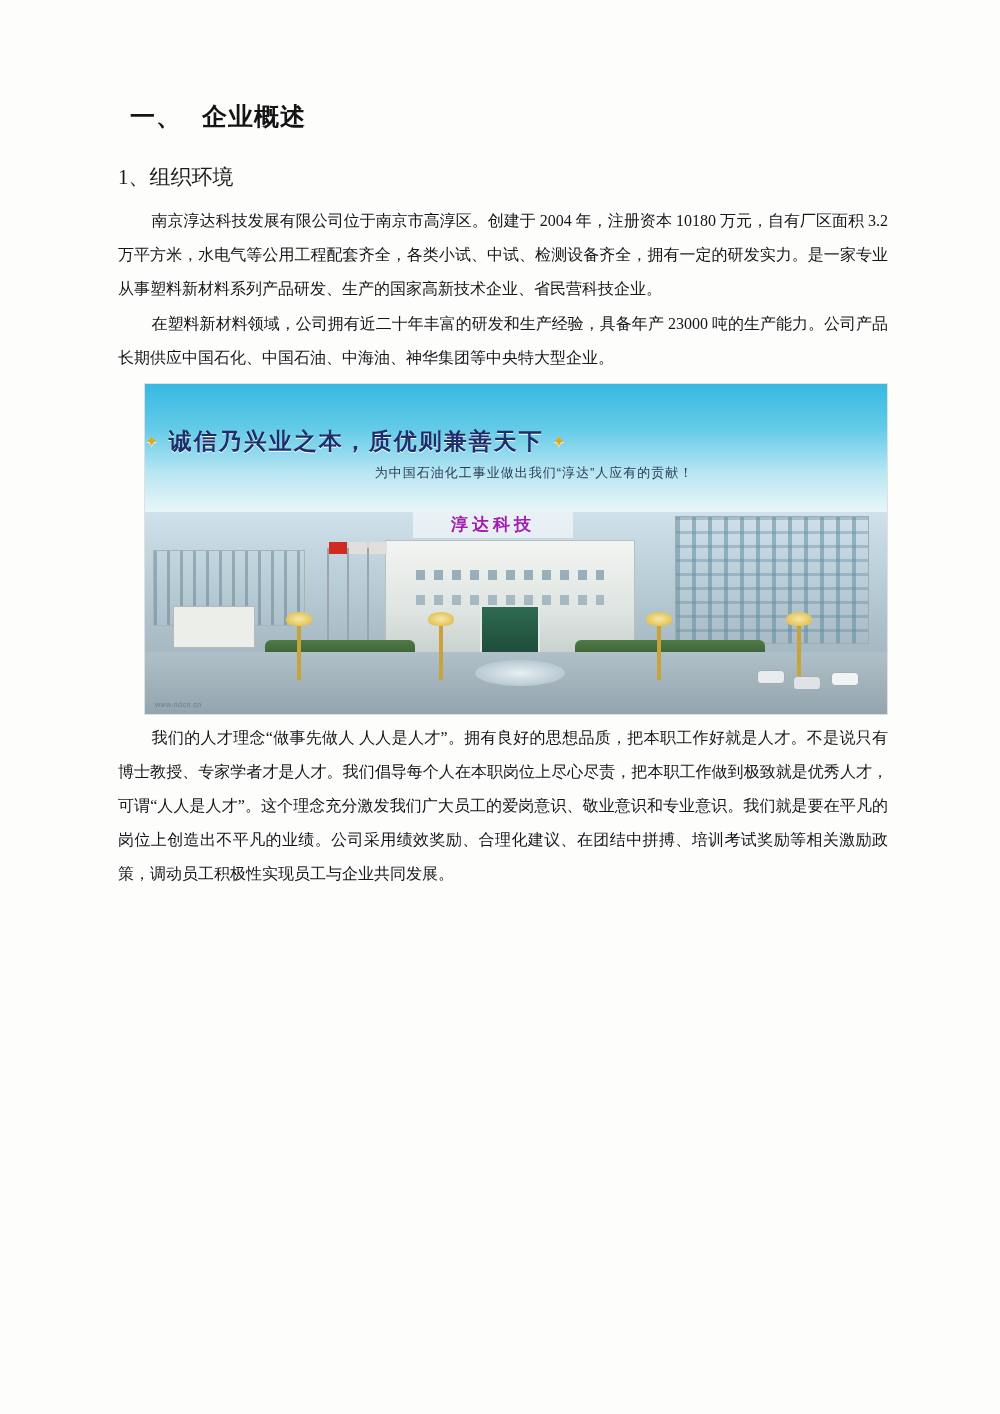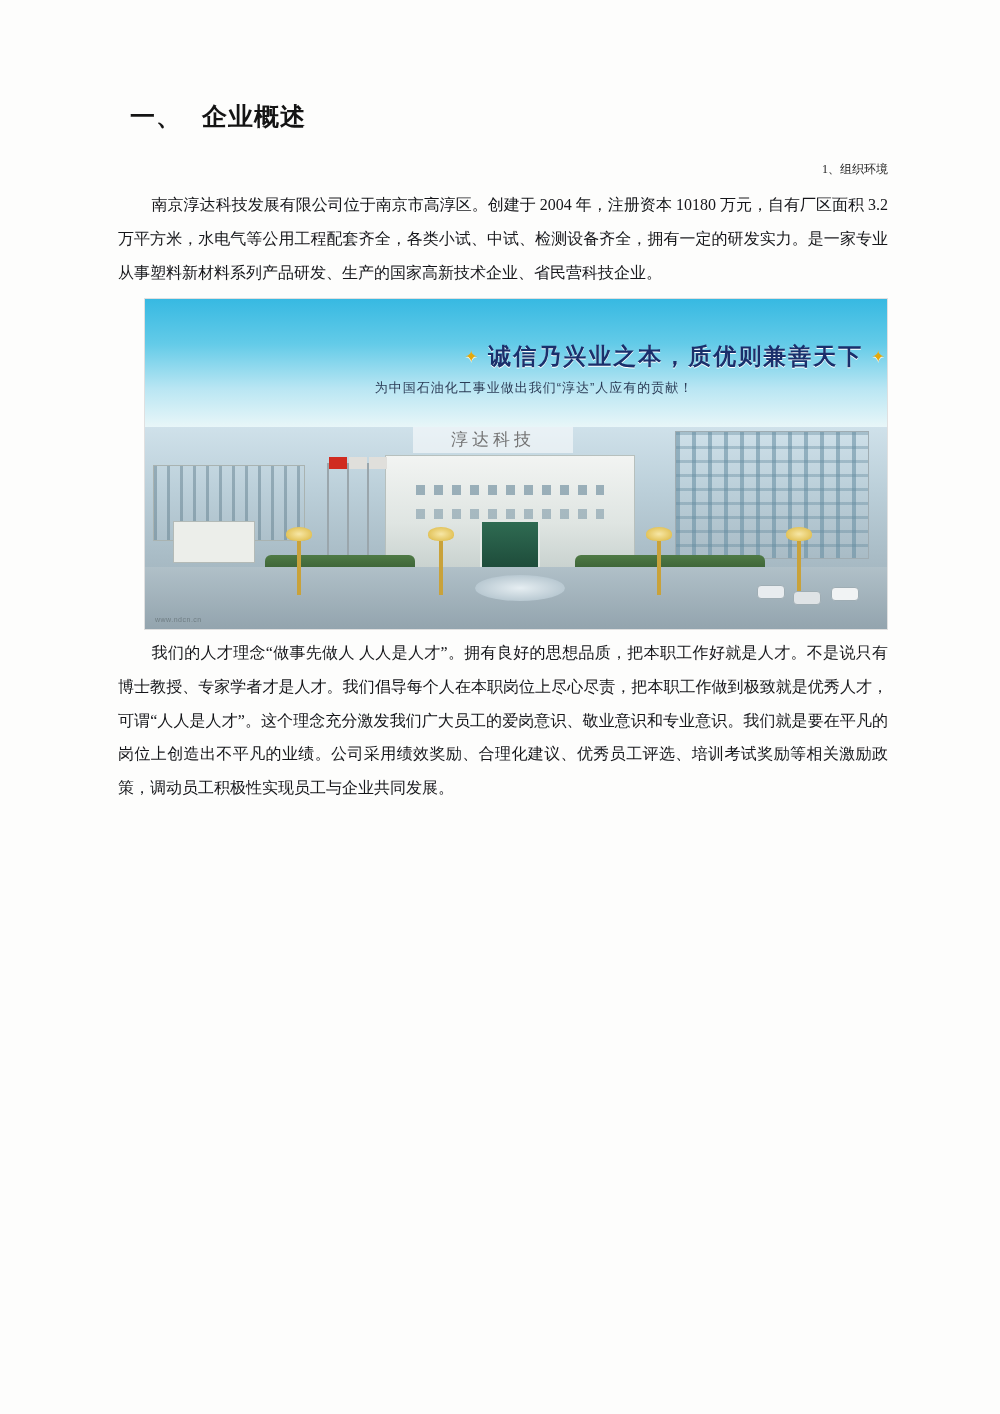--- a/index.html
+++ b/index.html
@@ -30,25 +30,24 @@
     font-weight: bold;
     letter-spacing: 1px;
     margin: 0 0 26px 12px;
     color: #141414;
     font-family: "Liberation Sans", "DejaVu Sans", sans-serif;
   }
   .heading-1 .num {
     margin-right: 20px;
   }
   .sub-label {
-    font-size: 12px;
+    font-size: 21px;
     line-height: 1.75;
     margin: 0 0 8px 0;
     color: #1b1b1b;
-    text-align: right;
   }
   p.body-text {
     font-size: 16px;
     line-height: 2.12;
     margin: 0 0 2px 0;
     text-align: justify;
     text-justify: inter-ideograph;
     color: #15161a;
   }
   p.indent {
@@ -66,21 +65,21 @@
   .sky-band {
     position: absolute;
     left: 0; top: 0; right: 0;
     height: 128px;
     background: linear-gradient(180deg, #37b9e2 0%, #63cbe8 35%, #b9e6f3 70%, #e8f6f8 100%);
   }
   .banner-text {
     position: absolute;
     left: 0; right: 0;
     top: 42px;
-    text-align: right;
+    text-align: left;
     font-family: "Liberation Sans", "DejaVu Sans", sans-serif;
     font-weight: bold;
     font-size: 23px;
     color: #1a2f6b;
     letter-spacing: 2px;
     text-shadow: 0 1px 0 #ffffff;
   }
   .banner-sub {
     position: absolute;
     left: 0; right: 0;
@@ -138,23 +137,23 @@
     background: linear-gradient(180deg, #2f6b52 0%, #1d4a39 100%);
     border: 2px solid #e4e9e6;
   }
   .sign-plate {
     position: absolute;
     left: 268px;
     top: 128px;
     width: 160px;
     height: 26px;
     background: rgba(255,255,255,0.55);
-    color: #737373;
-    font-family: "Liberation Sans", "DejaVu Sans", sans-serif;
-    font-weight: normal;
+    color: #a21caf;
+    font-family: "Liberation Sans", "DejaVu Sans", sans-serif;
+    font-weight: bold;
     font-size: 17px;
     letter-spacing: 4px;
     text-align: center;
     line-height: 26px;
   }
   .bldg-right {
     position: absolute;
     right: 18px;
     top: 132px;
     width: 192px;
@@ -291,20 +290,21 @@
   <div class="content">
 
     <h1 class="heading-1">
       <span class="num">一、</span><span>企业概述</span>
     </h1>
 
     <div class="sub-label">1、组织环境</div>
 
     <p class="body-text indent">南京淳达科技发展有限公司位于南京市高淳区。创建于 2004 年，注册资本 10180 万元，自有厂区面积 3.2 万平方米，水电气等公用工程配套齐全，各类小试、中试、检测设备齐全，拥有一定的研发实力。是一家专业从事塑料新材料系列产品研发、生产的国家高新技术企业、省民营科技企业。</p>
 
+    <p class="body-text indent">在塑料新材料领域，公司拥有近二十年丰富的研发和生产经验，具备年产 23000 吨的生产能力。公司产品长期供应中国石化、中国石油、中海油、神华集团等中央特大型企业。</p>
 
     <div class="figure">
       <div class="sky-band"></div>
       <div class="banner-text">
         <span class="banner-star">✦</span>
         <span>诚信乃兴业之本，质优则兼善天下</span>
         <span class="banner-star">✦</span>
       </div>
       <div class="banner-sub">为中国石油化工事业做出我们“淳达”人应有的贡献！</div>
 
@@ -335,18 +335,18 @@
       <div class="lamp l3"></div>
       <div class="lamp l4"></div>
       <div class="car c1"></div>
       <div class="car c2"></div>
       <div class="car c3"></div>
 
       <div class="watermark">www.ndcn.cn</div>
     </div>
 
 
-    <p class="body-text indent">我们的人才理念“做事先做人  人人是人才”。拥有良好的思想品质，把本职工作好就是人才。不是说只有博士教授、专家学者才是人才。我们倡导每个人在本职岗位上尽心尽责，把本职工作做到极致就是优秀人才，可谓“人人是人才”。这个理念充分激发我们广大员工的爱岗意识、敬业意识和专业意识。我们就是要在平凡的岗位上创造出不平凡的业绩。公司采用绩效奖励、合理化建议、优秀员工评选、培训考试奖励等相关激励政策，调动员工积极性实现员工与企业共同发展。</p>
+    <p class="body-text indent">我们的人才理念“做事先做人  人人是人才”。拥有良好的思想品质，把本职工作好就是人才。不是说只有博士教授、专家学者才是人才。我们倡导每个人在本职岗位上尽心尽责，把本职工作做到极致就是优秀人才，可谓“人人是人才”。这个理念充分激发我们广大员工的爱岗意识、敬业意识和专业意识。我们就是要在平凡的岗位上创造出不平凡的业绩。公司采用绩效奖励、合理化建议、在团结中拼搏、培训考试奖励等相关激励政策，调动员工积极性实现员工与企业共同发展。</p>
 
 
 
   </div>
 </div>
 
 </body></html>

